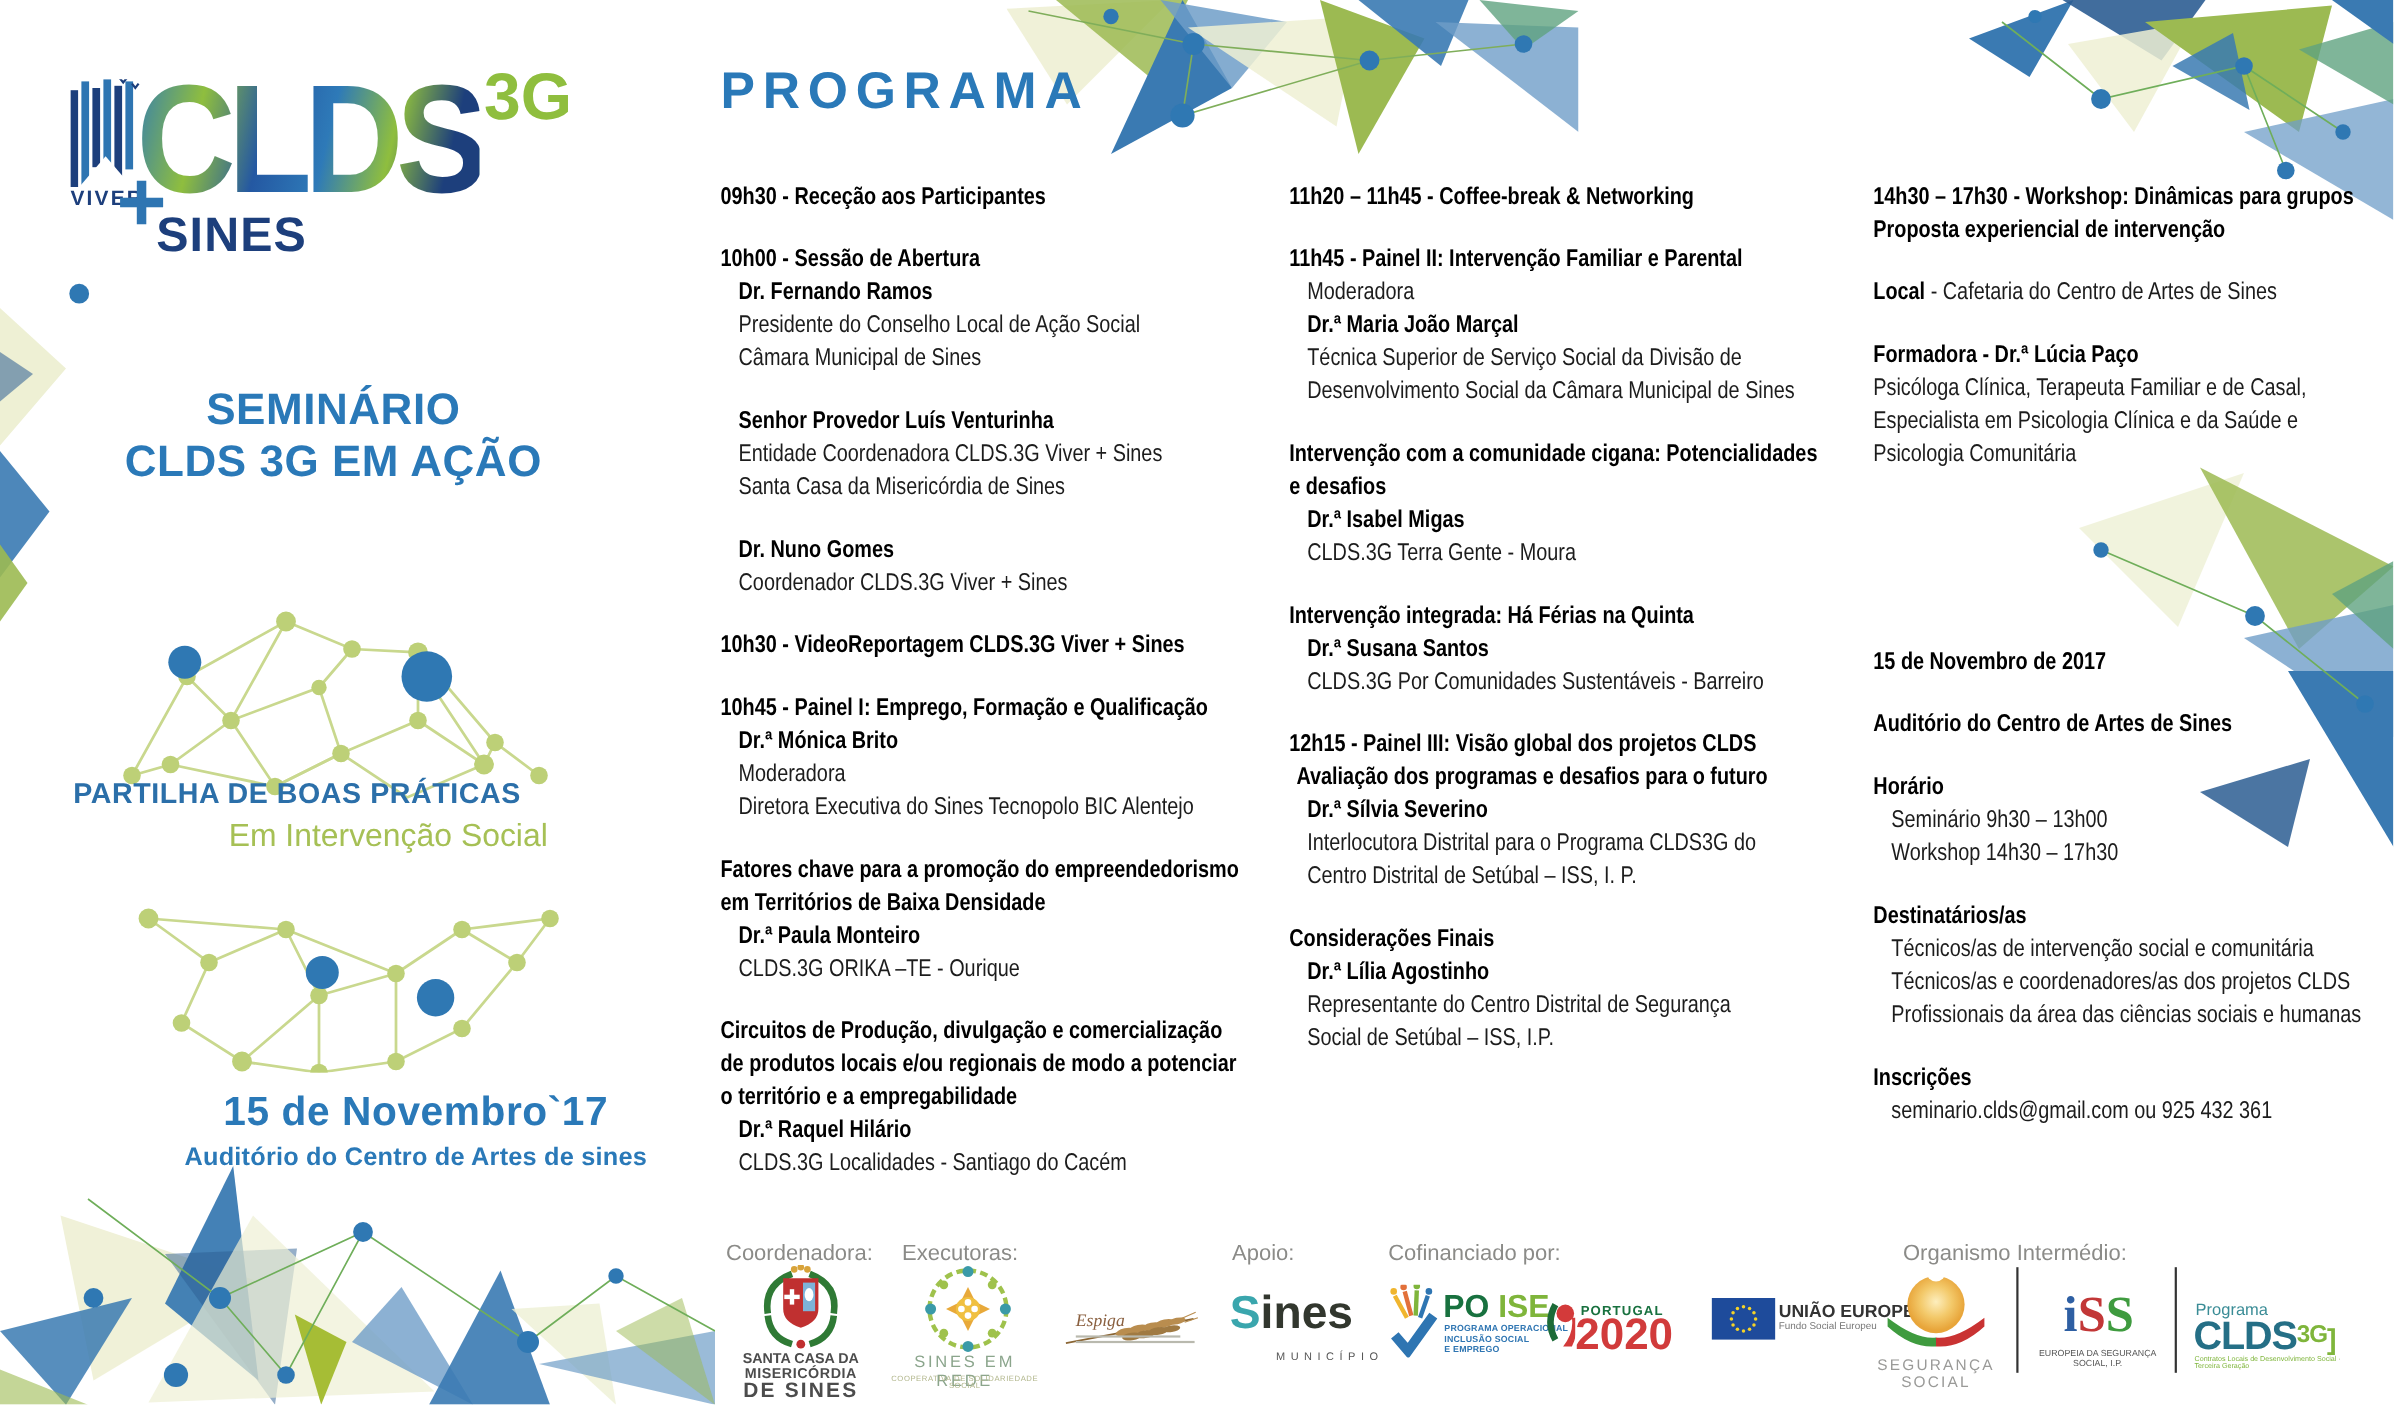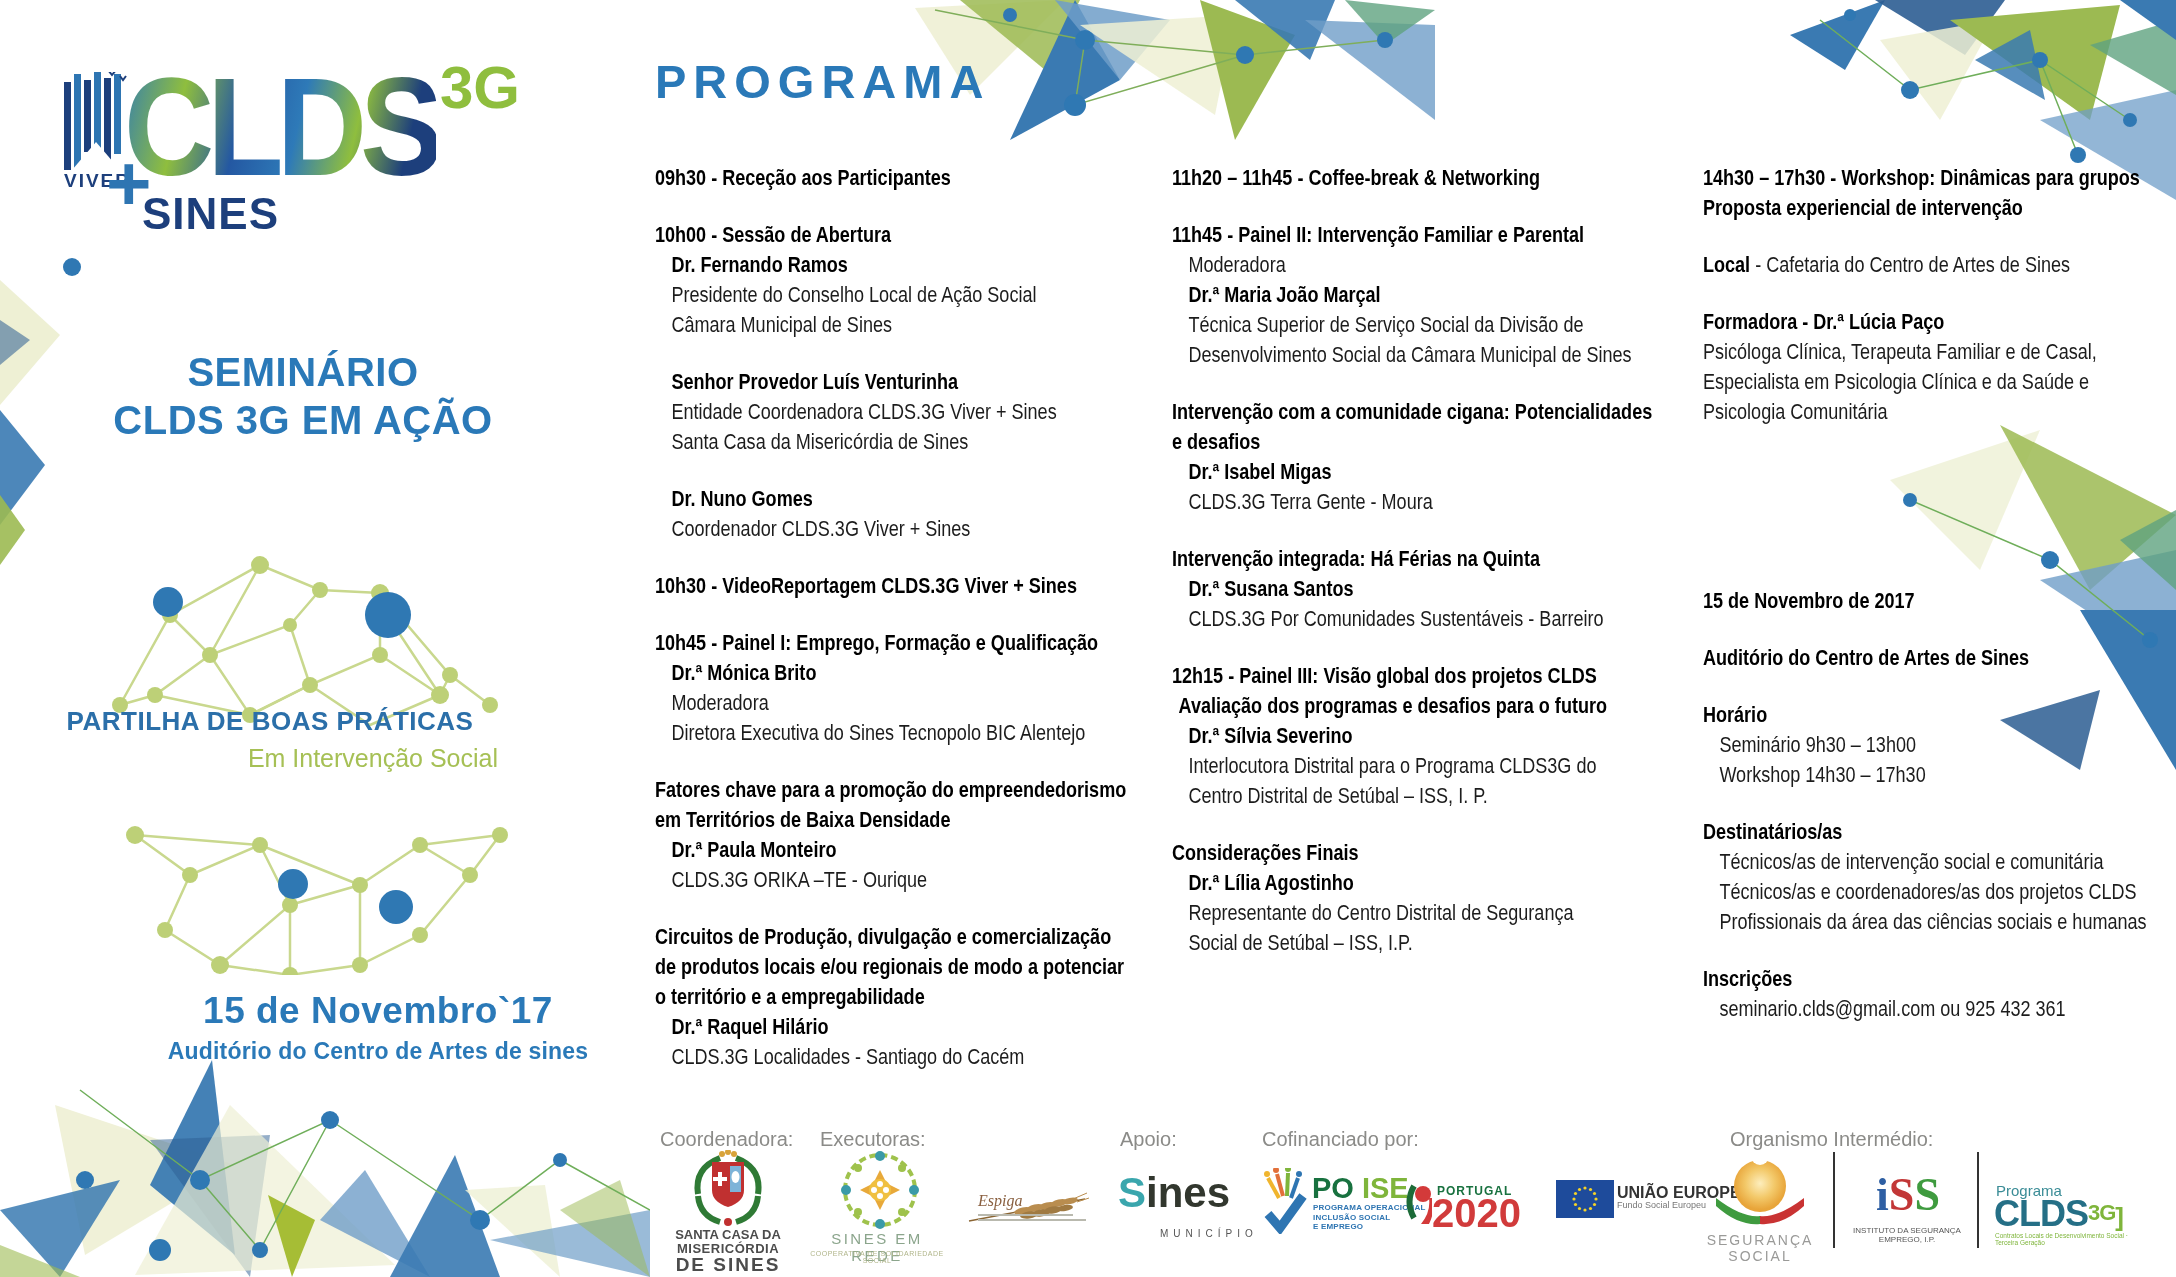--- a/index.html
+++ b/index.html
@@ -17,21 +17,21 @@
     -webkit-background-clip:text;background-clip:text;color:transparent;transform:scaleY(1.12);transform-origin:0 0;}
   .logo-3g{position:absolute;left:378px;top:0px;font-size:60px;font-weight:bold;color:#8fbe3e;line-height:1;}
   .logo-sines{position:absolute;left:80px;top:134px;font-size:44px;font-weight:bold;color:#1d3f7c;letter-spacing:1px;line-height:1;}
   .logo-dot{position:absolute;left:63px;top:258px;width:18px;height:18px;border-radius:50%;background:#2f78b3;}
 
   .seminar-title{position:absolute;left:28px;top:348px;width:550px;text-align:center;
     color:#2a79b8;font-size:40px;font-weight:bold;line-height:48px;letter-spacing:0.5px;}
 
   .tag-main{position:absolute;left:40px;top:706px;width:460px;text-align:center;color:#2b6fa9;
     font-size:26px;font-weight:bold;letter-spacing:0.5px;}
-  .tag-sub{position:absolute;left:40px;top:744px;width:458px;text-align:right;color:#a6c055;font-size:25px;}
+  .tag-sub{position:absolute;left:40px;top:744px;width:458px;text-align:right;color:#a6c055;font-size:29px;}
 
   .date-block{position:absolute;left:118px;top:990px;width:520px;text-align:center;color:#2a79b8;}
   .date-line{font-size:37px;font-weight:bold;letter-spacing:0.5px;}
   .venue-line{font-size:23px;font-weight:bold;margin-top:6px;letter-spacing:0.2px;}
 
   
   .programa-h{position:absolute;left:655px;top:54px;font-size:47px;color:#2a79b8;font-weight:bold;letter-spacing:7px;}
   .prog-col{position:absolute;top:163px;font-size:22px;line-height:30px;color:#1c1c1c;}
   .col1{left:655px;width:515px;}
   .col2{left:1172px;width:512px;}
@@ -488,21 +488,21 @@
     <path d="M4,46 Q30,66 48,64 L48,72 Q26,74 4,54 Z" fill="#3f9b3f"></path>
     <path d="M92,46 Q66,66 48,64 L48,72 Q70,74 92,54 Z" fill="#c93333"></path>
     <circle cx="48" cy="34" r="26" fill="url(#sun)"></circle>
     <circle cx="48" cy="4" r="9" fill="#ffffff"></circle>
   </svg>
   <div class="ss-name">SEGURANÇA SOCIAL</div>
 
   <div class="fdivider" style="left:1833px;"></div>
 
   <div class="iss-word"><span class="iss-i">i</span><span class="iss-s1">S</span><span class="iss-s2">S</span></div>
-  <div class="iss-sub">INSTITUTO DA SEGURANÇA EMPREGO, I.P.</div>
+  <div class="iss-sub">EUROPEIA DA SEGURANÇA SOCIAL, I.P.</div>
 
   <div class="fdivider" style="left:1977px;"></div>
 
   <div class="clds-top">Programa</div>
   <div class="clds-word"><span>CLDS</span><span class="clds-3g">3G</span><span class="clds-br">]</span></div>
   <div class="clds-tag">Contratos Locais de Desenvolvimento Social · Terceira Geração</div>
 
 </div>
 
 </body></html>

